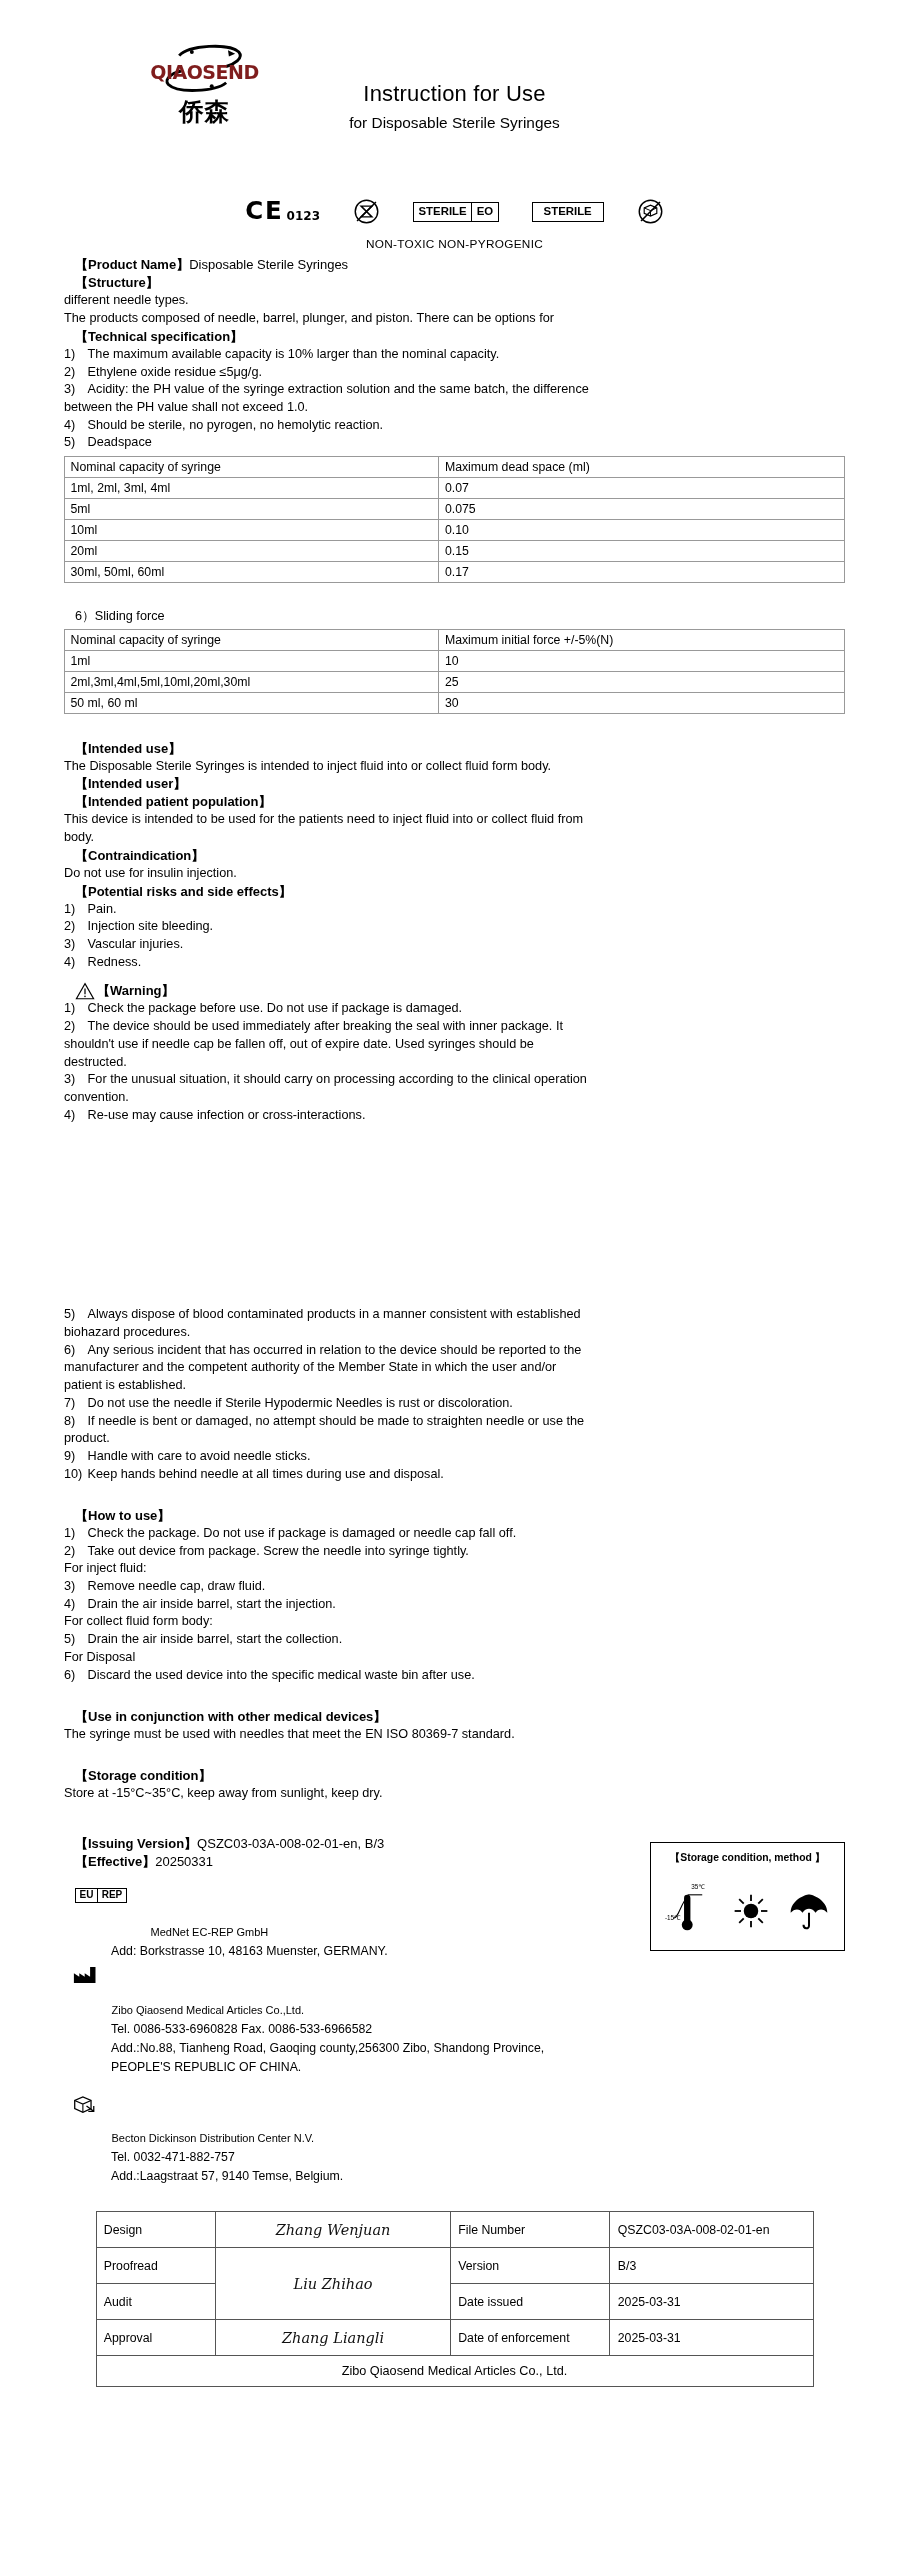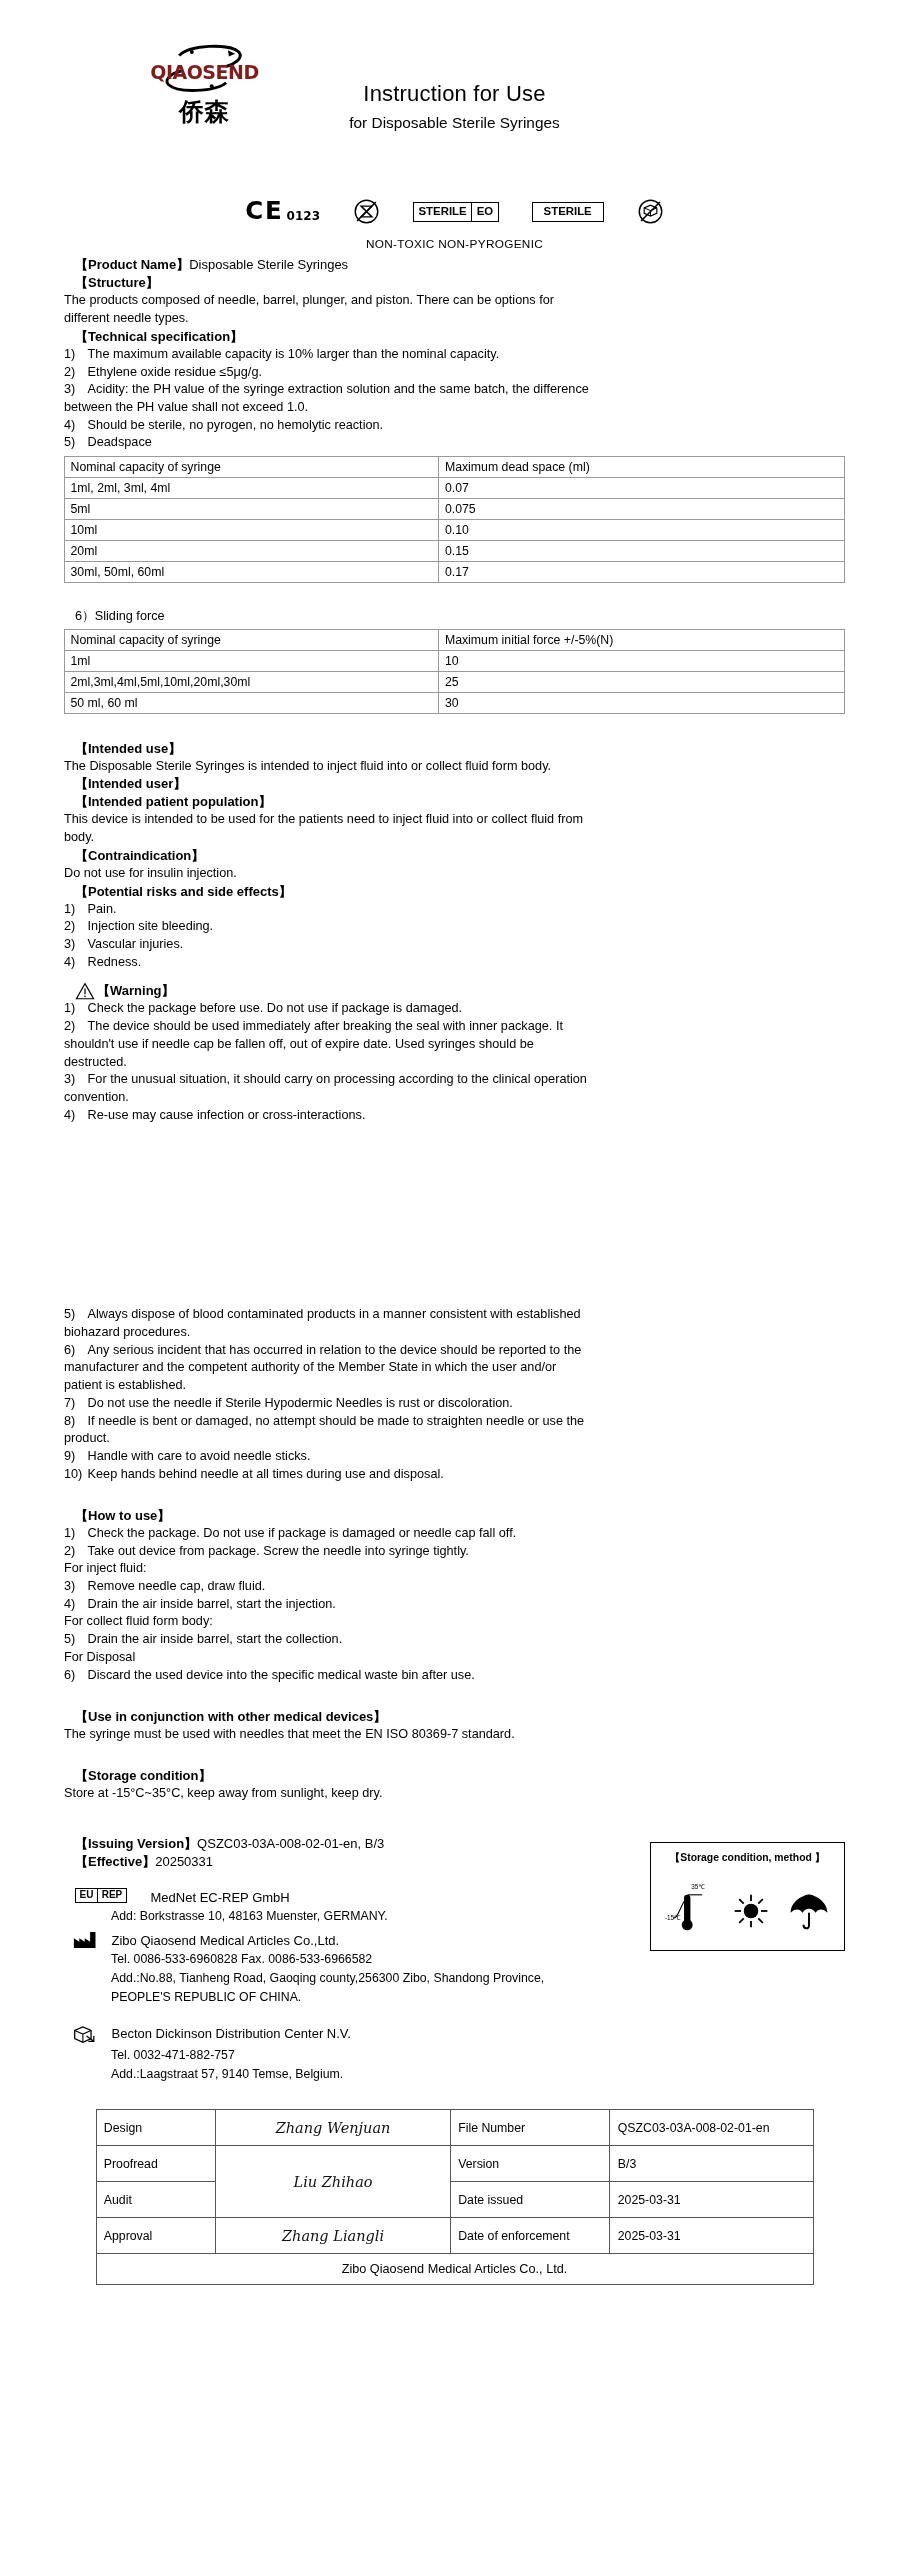--- a/index.html
+++ b/index.html
@@ -178,21 +178,21 @@
     font-size: 10px;
     font-weight: bold;
     height: 15.4px;
     line-height: 12.7px;
     flex: none;
     margin-left: 11px;
   }
   .eurep-box span { padding: 0 3.6px; display: flex; align-items: center; }
   .eurep-box .divider { border-left: 1.4px solid #000; }
   .icon-slot { width: 31px; flex: none; display: flex; justify-content: center; margin-left: 5.5px; }
-  .addr-lines { font-size: 13px; line-height: 19px; }
+  .addr-lines { font-size: 11px; line-height: 19px; margin-top: 35px; }
   .addr-indent { padding-left: 47px; font-size: 12.3px; line-height: 19px; }
 
   
   .storage-box {
     position: absolute;
     right: 0;
     top: 7px;
     width: 195px;
     height: 109px;
     border: 0.9px solid #000;
@@ -301,22 +301,22 @@
       </svg>
     </div>
   </div>
 
   <div class="nonpyro">NON-TOXIC NON-PYROGENIC</div>
 
   <div class="sec-head">
     <span>【Product Name】</span><span class="inline-val">Disposable Sterile Syringes</span>
   </div>
   <div class="sec-head">【Structure】</div>
+  <div class="body-line">different needle types.</div>
   <div class="body-line">The products composed of needle, barrel, plunger, and piston. There can be options for</div>
-  <div class="body-line">different needle types.</div>
 
   <div class="sec-head">【Technical specification】</div>
   <div class="num-item">
     <span class="n">1)</span><span>The maximum available capacity is 10% larger than the nominal capacity.</span>
   </div>
   <div class="num-item">
     <span class="n">2)</span><span>Ethylene oxide residue ≤5μg/g.</span>
   </div>
   <div class="num-item">
     <span class="n">3)</span><span>Acidity: the PH value of the syringe extraction solution and the same batch, the difference</span>

